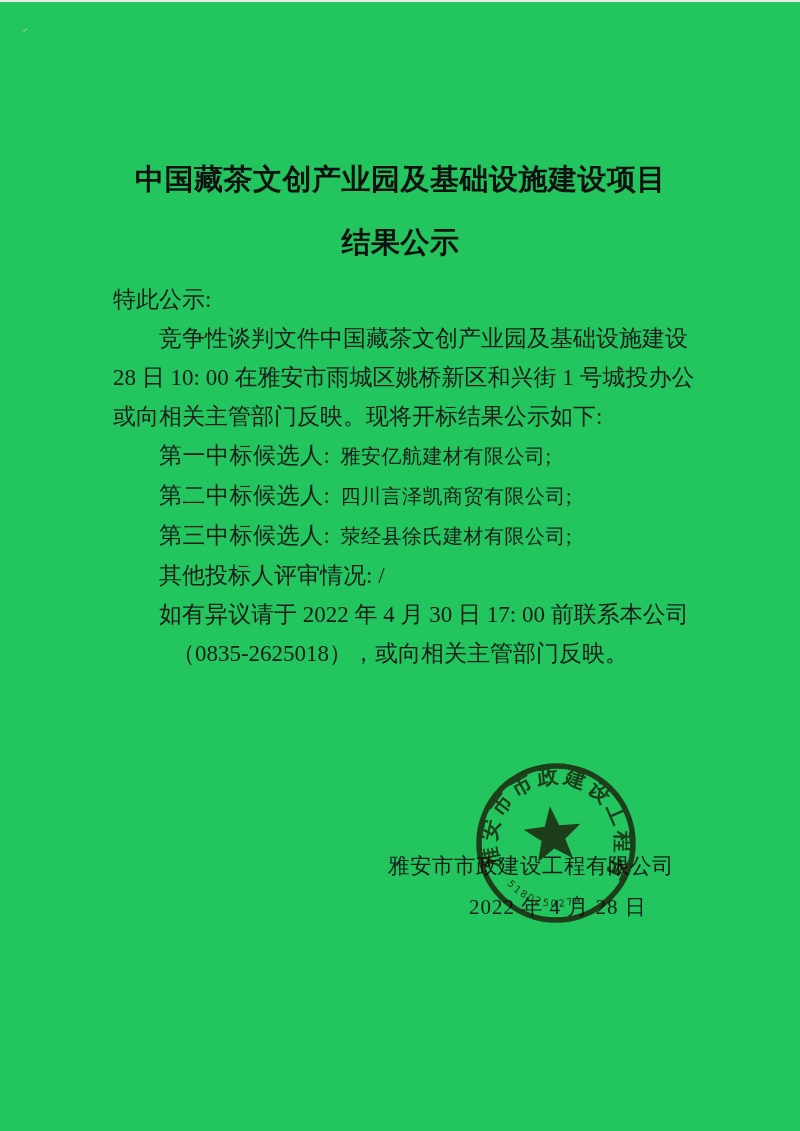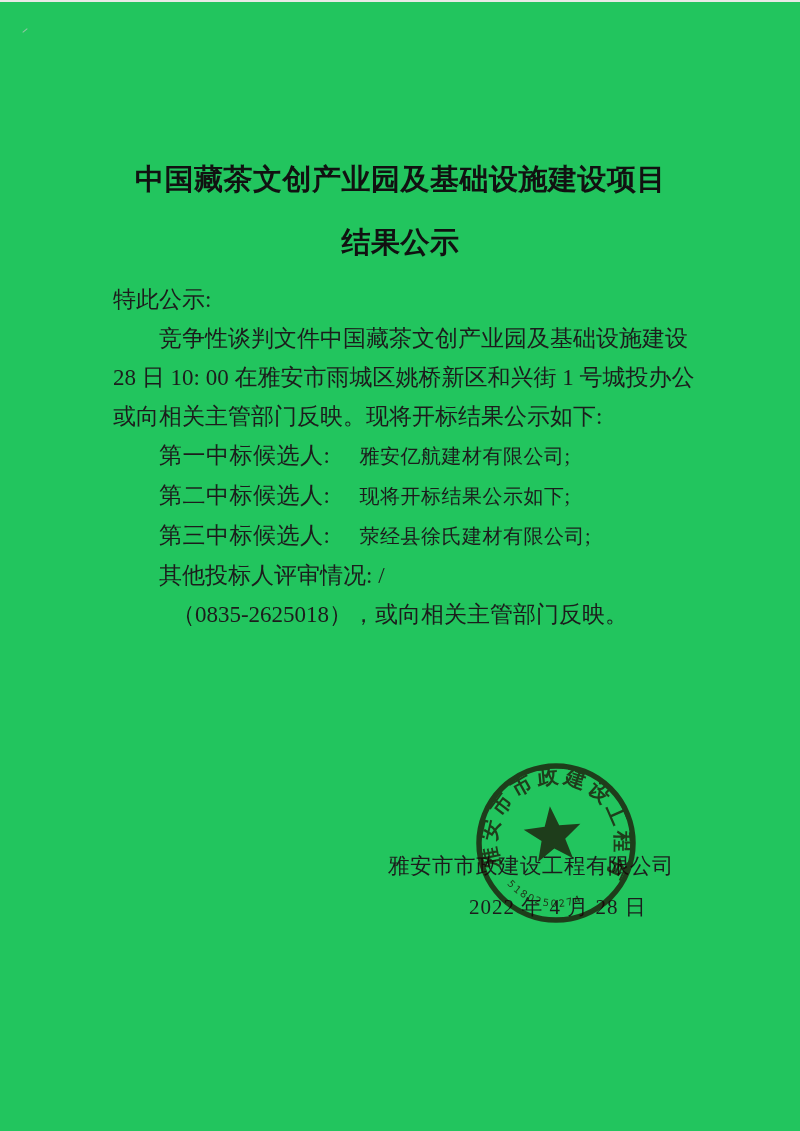--- a/index.html
+++ b/index.html
@@ -31,21 +31,21 @@
   }
   .body{
     margin:6px 100px 0 113px;
     font-size:23px;
     line-height:39px;
   }
   .line{white-space:nowrap;}
   .indent{padding-left:46px;}
   .hang{margin-left:-13px;text-align:center;}
   .w-label{letter-spacing:.5px;}
-  .w-name{font-size:20px;margin-left:29px;letter-spacing:.5px;font-family:Liberation Serif, serif;}
+  .w-name{font-size:20px;margin-left:10px;letter-spacing:.5px;font-family:Liberation Serif, serif;}
   .sig-company{
     position:absolute;left:388px;top:851px;
     font-size:21.5px;letter-spacing:0.5px;white-space:nowrap;
   }
   .sig-date{
     position:absolute;left:469px;top:893px;
     font-size:21px;letter-spacing:1px;white-space:nowrap;
   }
   .seal{
     position:absolute;left:456px;top:743px;
@@ -77,27 +77,28 @@
   <div class="body">
     <div class="line">特此公示:</div>
     <div class="line indent">竞争性谈判文件中国藏茶文创产业园及基础设施建设</div>
     <div class="line">28 日 10: 00 在雅安市雨城区姚桥新区和兴街 1 号城投办公</div>
     <div class="line">或向相关主管部门反映。现将开标结果公示如下:</div>
 
     <div class="line indent">
       <span class="w-label">第一中标候选人:</span><span class="w-name">雅安亿航建材有限公司;</span>
     </div>
     <div class="line indent">
-      <span class="w-label">第二中标候选人:</span><span class="w-name">现将开标结果公示如下;</span>
+      <span class="w-label">第二中标候选人:</span><span class="w-name">四川言泽凯商贸有限公司;</span>
     </div>
     <div class="line indent">
       <span class="w-label">第三中标候选人:</span><span class="w-name">荥经县徐氏建材有限公司;</span>
     </div>
 
     <div class="line indent">其他投标人评审情况: /</div>
+    <div class="line indent">如有异议请于 2022 年 4 月 30 日 17: 00 前联系本公司</div>
     <div class="line hang">（0835-2625018），或向相关主管部门反映。</div>
   </div>
 
   <div class="sig-company">雅安市市政建设工程有限公司</div>
   <div class="sig-date">2022 年 4 月 28 日</div>
 
   <svg class="seal" width="200" height="200" viewBox="0 0 200 200">
     <circle cx="100" cy="100" r="77" fill="none" stroke="#dc4038" stroke-width="5.5"></circle>
     <g transform="rotate(7 100 100)">
       <path id="sealArcTop" d="M 48,130 A 60,60 0 1 1 152,130" fill="none"></path>

